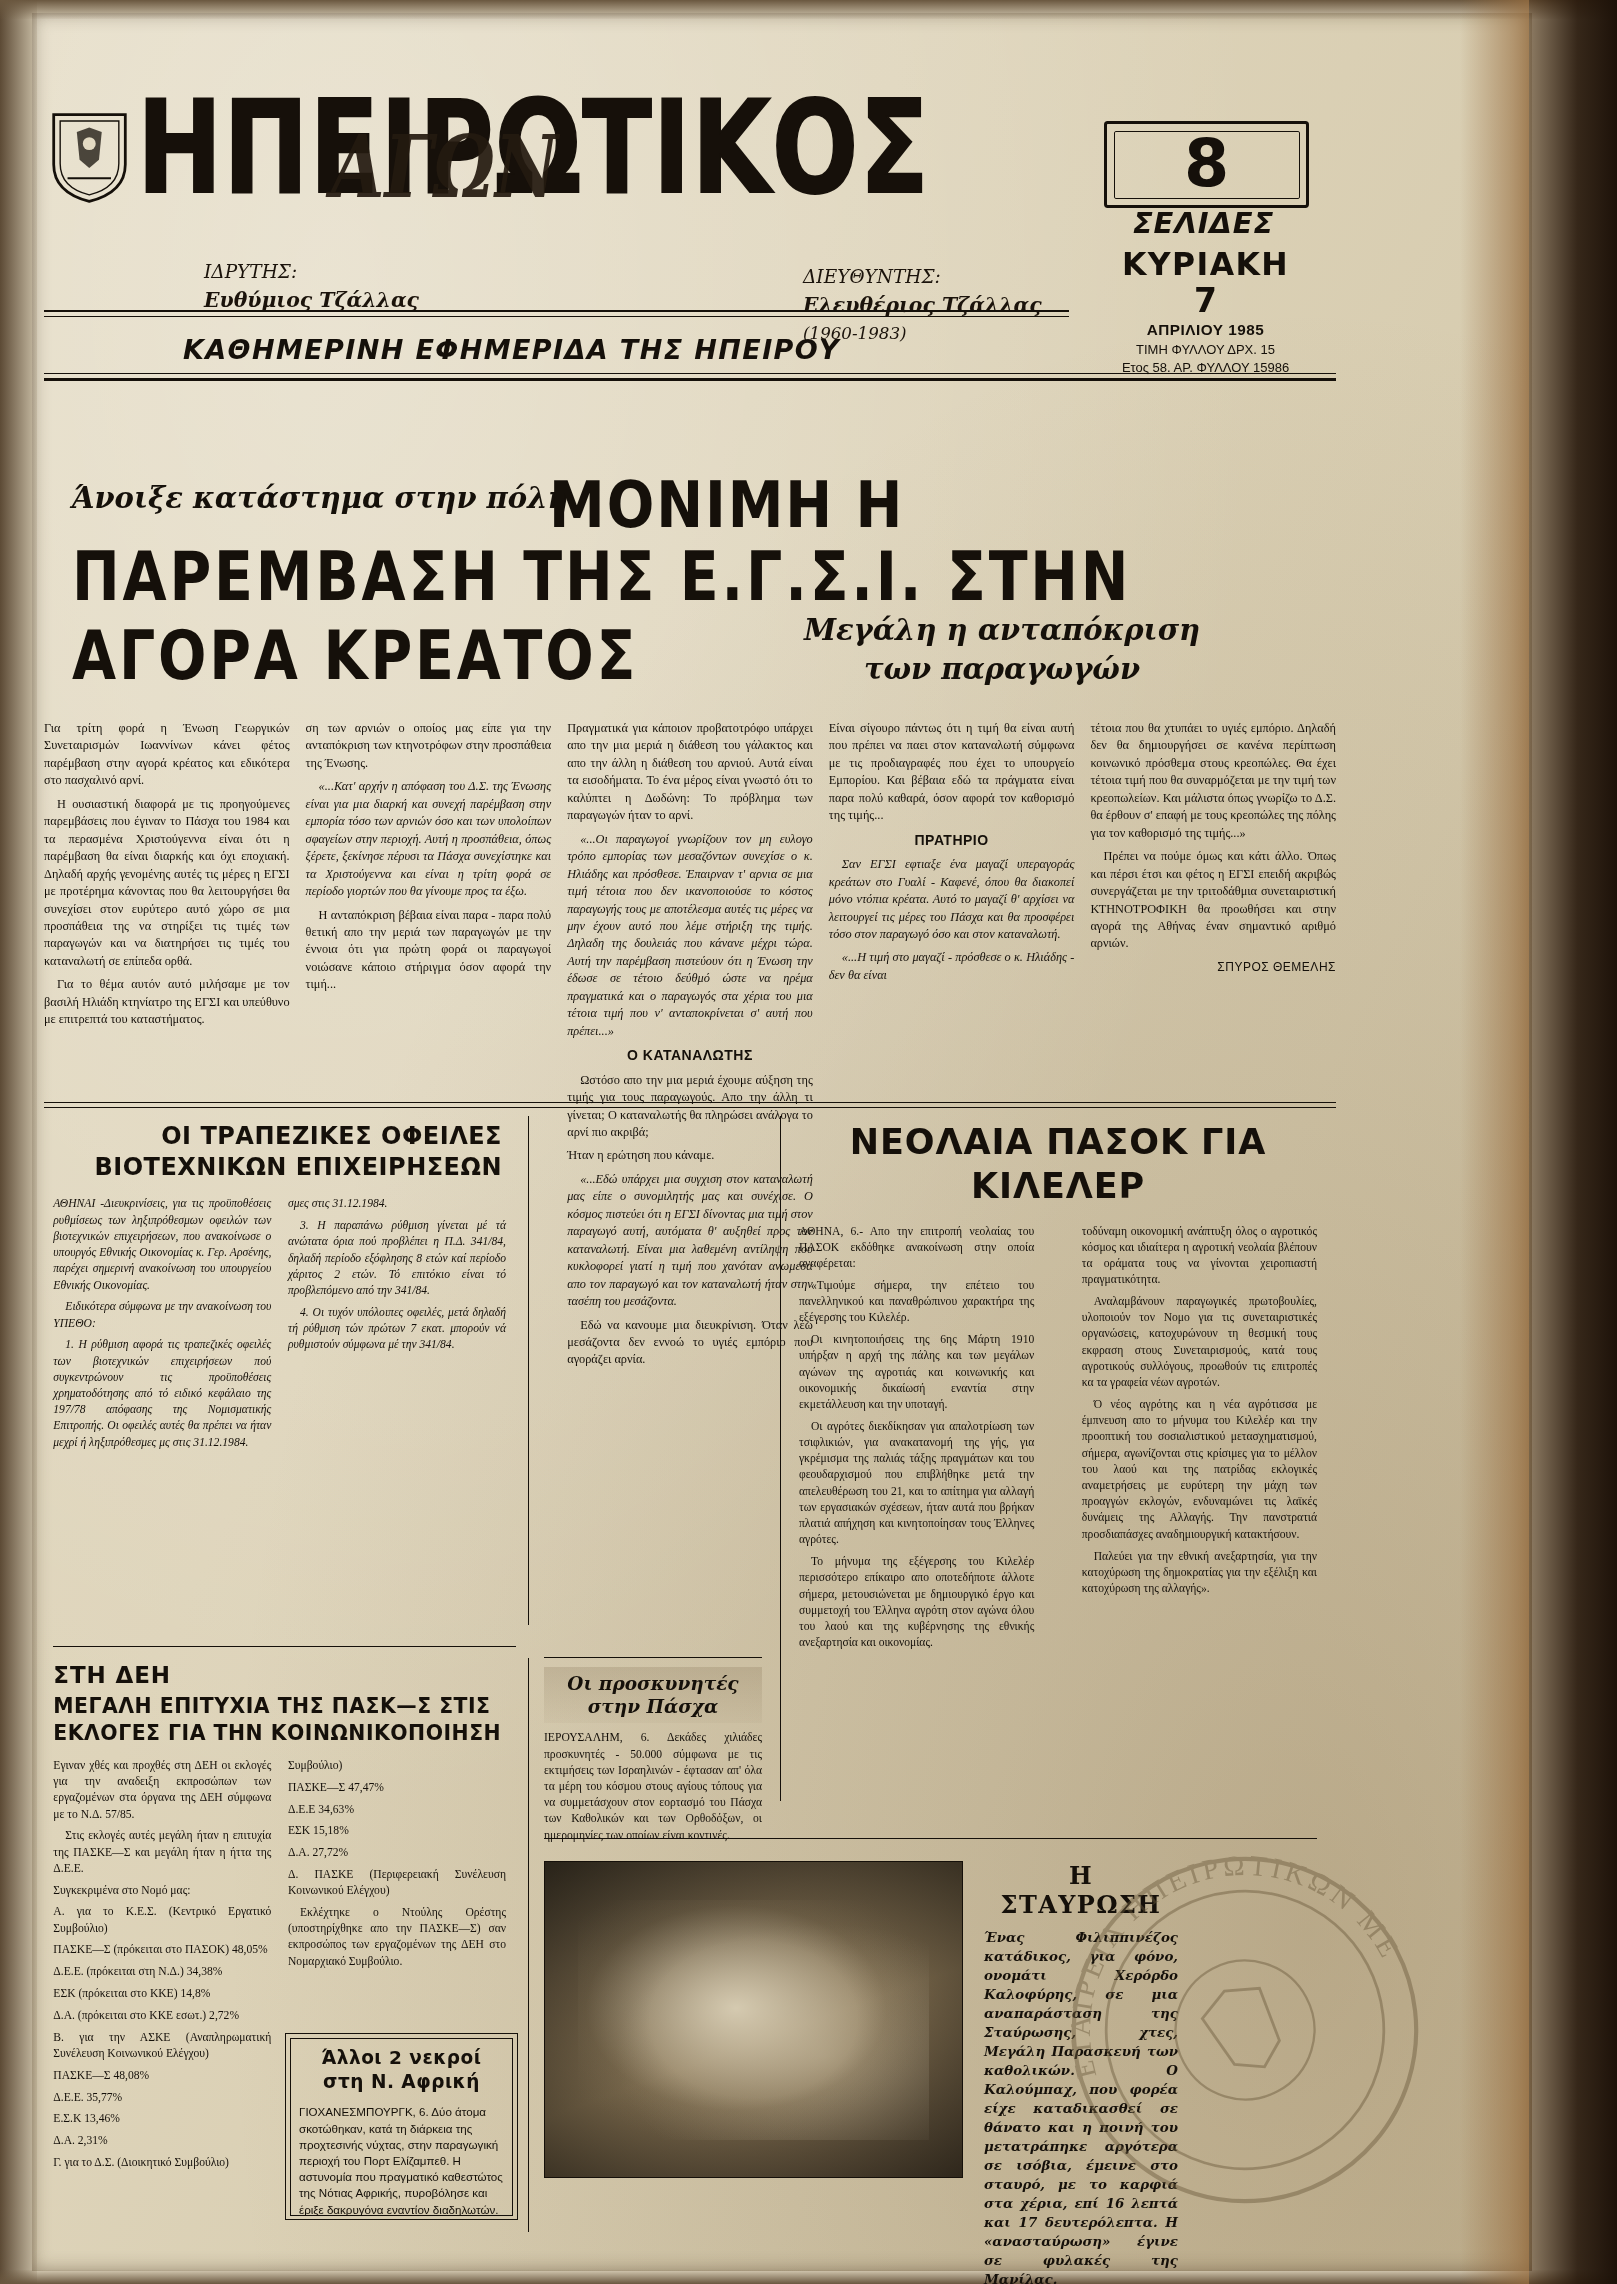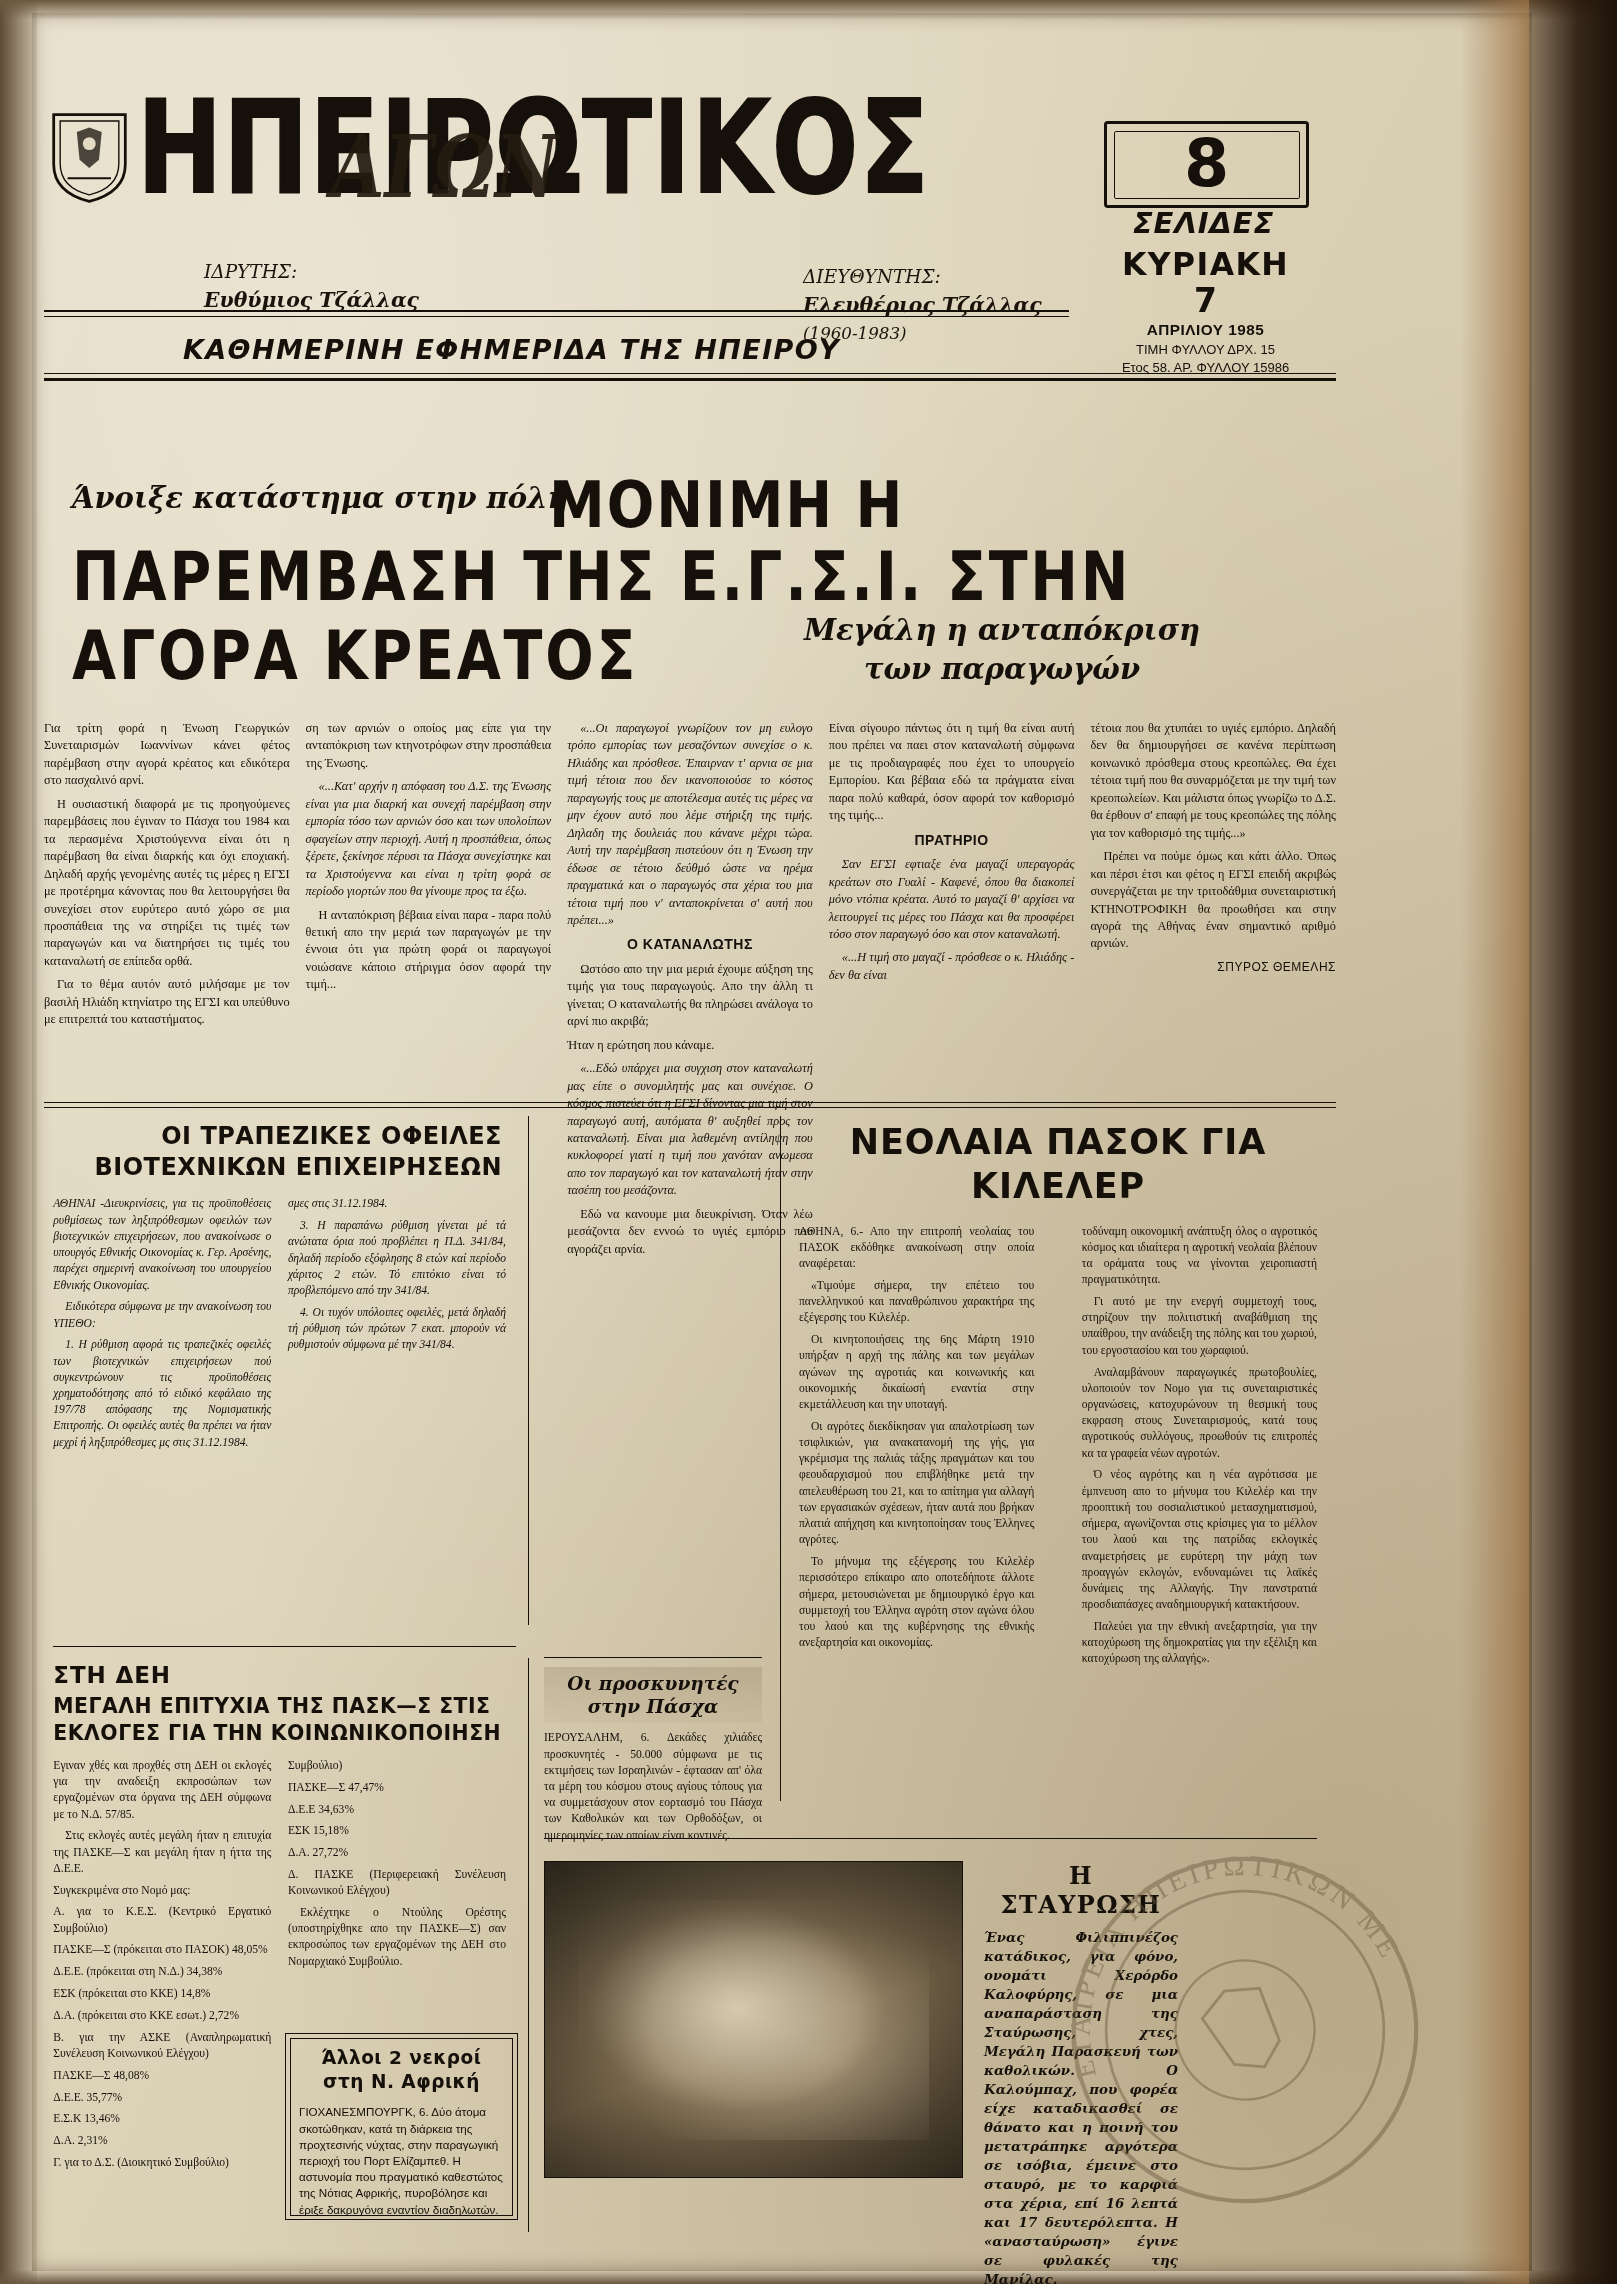--- a/index.html
+++ b/index.html
@@ -590,20 +590,21 @@
         <p>Για το θέμα αυτόν αυτό μιλήσαμε με τον βασιλή Ηλιάδη κτηνίατρο της ΕΓΣΙ και υπεύθυνο με επιτρεπτά του καταστήματος.</p>
       </div>
 
       <div class="col">
         <p class="noind">ση των αρνιών ο οποίος μας είπε για την ανταπόκριση των κτηνοτρόφων στην προσπάθεια της Ένωσης.</p>
         <p class="quote">«...Κατ' αρχήν η απόφαση του Δ.Σ. της Ένωσης είναι για μια διαρκή και συνεχή παρέμβαση στην εμπορία τόσο των αρνιών όσο και των υπολοίπων σφαγείων στην περιοχή. Αυτή η προσπάθεια, όπως ξέρετε, ξεκίνησε πέρυσι τα Πάσχα συνεχίστηκε και τα Χριστούγεννα και είναι η τρίτη φορά σε περίοδο γιορτών που θα γίνουμε προς τα έξω.</p>
         <p>Η ανταπόκριση βέβαια είναι παρα - παρα πολύ θετική απο την μεριά των παραγωγών με την έννοια ότι για πρώτη φορά οι παραγωγοί νοιώσανε κάποιο στήριγμα όσον αφορά την τιμή...</p>
       </div>
 
       <div class="col">
+        <p class="noind">Πραγματικά για κάποιον προβατοτρόφο υπάρχει απο την μια μεριά η διάθεση του γάλακτος και απο την άλλη η διάθεση του αρνιού. Αυτά είναι τα εισοδήματα. Το ένα μέρος είναι γνωστό ότι το καλύπτει η Δωδώνη: Το πρόβλημα των παραγωγών ήταν το αρνί.</p>
         <p class="quote">«...Οι παραγωγοί γνωρίζουν τον μη ευλογο τρόπο εμπορίας των μεσαζόντων συνεχίσε ο κ. Ηλιάδης και πρόσθεσε. Έπαιρναν τ' αρνια σε μια τιμή τέτοια που δεν ικανοποιούσε το κόστος παραγωγής τους με αποτέλεσμα αυτές τις μέρες να μην έχουν αυτό που λέμε στήριξη της τιμής. Δηλαδη της δουλειάς που κάνανε μέχρι τώρα. Αυτή την παρέμβαση πιστεύουν ότι η Ένωση την έδωσε σε τέτοιο δεύθμό ώστε να ηρέμα πραγματικά και ο παραγωγός στα χέρια του μια τέτοια τιμή που ν' ανταποκρίνεται σ' αυτή που πρέπει...»</p>
         <div class="subhead-c">Ο ΚΑΤΑΝΑΛΩΤΗΣ</div>
         <p>Ωστόσο απο την μια μεριά έχουμε αύξηση της τιμής για τους παραγωγούς. Απο την άλλη τι γίνεται; Ο καταναλωτής θα πληρώσει ανάλογα το αρνί πιο ακριβά;</p>
         <p class="noind">Ήταν η ερώτηση που κάναμε.</p>
         <p class="quote">«...Εδώ υπάρχει μια συγχιση στον καταναλωτή μας είπε ο συνομιλητής μας και συνέχισε. Ο κόσμος πιστεύει ότι η ΕΓΣΙ δίνοντας μια τιμή στον παραγωγό αυτή, αυτόματα θ' αυξηθεί προς τον καταναλωτή. Είναι μια λαθεμένη αντίληψη που κυκλοφορεί γιατί η τιμή που χανόταν ανωμεσα απο τον παραγωγό και τον καταναλωτή ήταν στην τασέπη του μεσάζοντα.</p>
         <p>Εδώ να κανουμε μια διευκρίνιση. Όταν λέω μεσάζοντα δεν εννοώ το υγιές εμπόριο που αγοράζει αρνία.</p>
       </div>
 
       <div class="col">
         <p class="noind">Είναι σίγουρο πάντως ότι η τιμή θα είναι αυτή που πρέπει να παει στον καταναλωτή σύμφωνα με τις προδιαγραφές που έχει το υπουργείο Εμπορίου. Και βέβαια εδώ τα πράγματα είναι παρα πολύ καθαρά, όσον αφορά τον καθορισμό της τιμής...</p>
@@ -703,21 +704,20 @@
           <div style="display:flex; gap:18.5px; margin-top:15px;">
             <div class="small-col norm" style="width:245px;">
               <p class="noind">ΑΘΗΝΑ, 6.- Απο την επιτροπή νεολαίας του ΠΑΣΟΚ εκδόθηκε ανακοίνωση στην οποία αναφέρεται:</p>
               <p>«Τιμούμε σήμερα, την επέτειο του πανελληνικού και παναθρώπινου χαρακτήρα της εξέγερσης του Κιλελέρ.</p>
               <p>Οι κινητοποιήσεις της 6ης Μάρτη 1910 υπήρξαν η αρχή της πάλης και των μεγάλων αγώνων της αγροτιάς και κοινωνικής και οικονομικής δικαίωσή εναντία στην εκμετάλλευση και την υποταγή.</p>
               <p>Οι αγρότες διεκδίκησαν για απαλοτρίωση των τσιφλικιών, για ανακατανομή της γής, για γκρέμισμα της παλιάς τάξης πραγμάτων και του φεουδαρχισμού που επιβλήθηκε μετά την απελευθέρωση του 21, και το απίτημα για αλλαγή των εργασιακών σχέσεων, ήταν αυτά που βρήκαν πλατιά απήχηση και κινητοποίησαν τους Έλληνες αγρότες.</p>
               <p>Το μήνυμα της εξέγερσης του Κιλελέρ περισσότερο επίκαιρο απο οποτεδήποτε άλλοτε σήμερα, μετουσιώνεται με δημιουργικό έργο και συμμετοχή του Έλληνα αγρότη στον αγώνα όλου του λαού και της κυβέρνησης της εθνικής ανεξαρτησία και οικονομίας.</p>
             </div>
             <div class="small-col norm" style="width:245px;margin-left:29px;">
               <p class="noind">τοδύναμη οικονομική ανάπτυξη όλος ο αγροτικός κόσμος και ιδιαίτερα η αγροτική νεολαία βλέπουν τα οράματα τους να γίνονται χειροπιαστή πραγματικότητα.</p>
-              <p>Γι αυτό με την ενεργή συμμετοχή τους, στηρίζουν την πολιτιστική αναβάθμιση της υπαίθρου, την ανάδειξη της πόλης και του χωριού, του εργοστασίου και του χωραφιού.</p>
               <p>Αναλαμβάνουν παραγωγικές πρωτοβουλίες, υλοποιούν τον Νομο για τις συνεταιριστικές οργανώσεις, κατοχυρώνουν τη θεσμική τους εκφραση στους Συνεταιρισμούς, κατά τους αγροτικούς συλλόγους, προωθούν τις επιτροπές κα τα γραφεία νέων αγροτών.</p>
               <p>Ό νέος αγρότης και η νέα αγρότισσα με έμπνευση απο το μήνυμα του Κιλελέρ και την προοπτική του σοσιαλιστικού μετασχηματισμού, σήμερα, αγωνίζονται στις κρίσιμες για το μέλλον του λαού και της πατρίδας εκλογικές αναμετρήσεις με ευρύτερη την μάχη των προαγγών εκλογών, ενδυναμώνει τις λαϊκές δυνάμεις της Αλλαγής. Την πανστρατιά προσδιαπάσχες αναδημιουργική κατακτήσουν.</p>
               <p>Παλεύει για την εθνική ανεξαρτησία, για την κατοχύρωση της δημοκρατίας για την εξέλιξη και κατοχύρωση της αλλαγής».</p>
             </div>
           </div>
         </div>
 
         <div class="hline" style="left:500px; top:722px; width:773px;"></div>
 
         <div class="photo" style="left:500px; top:745px; width:417px; height:315px;">

